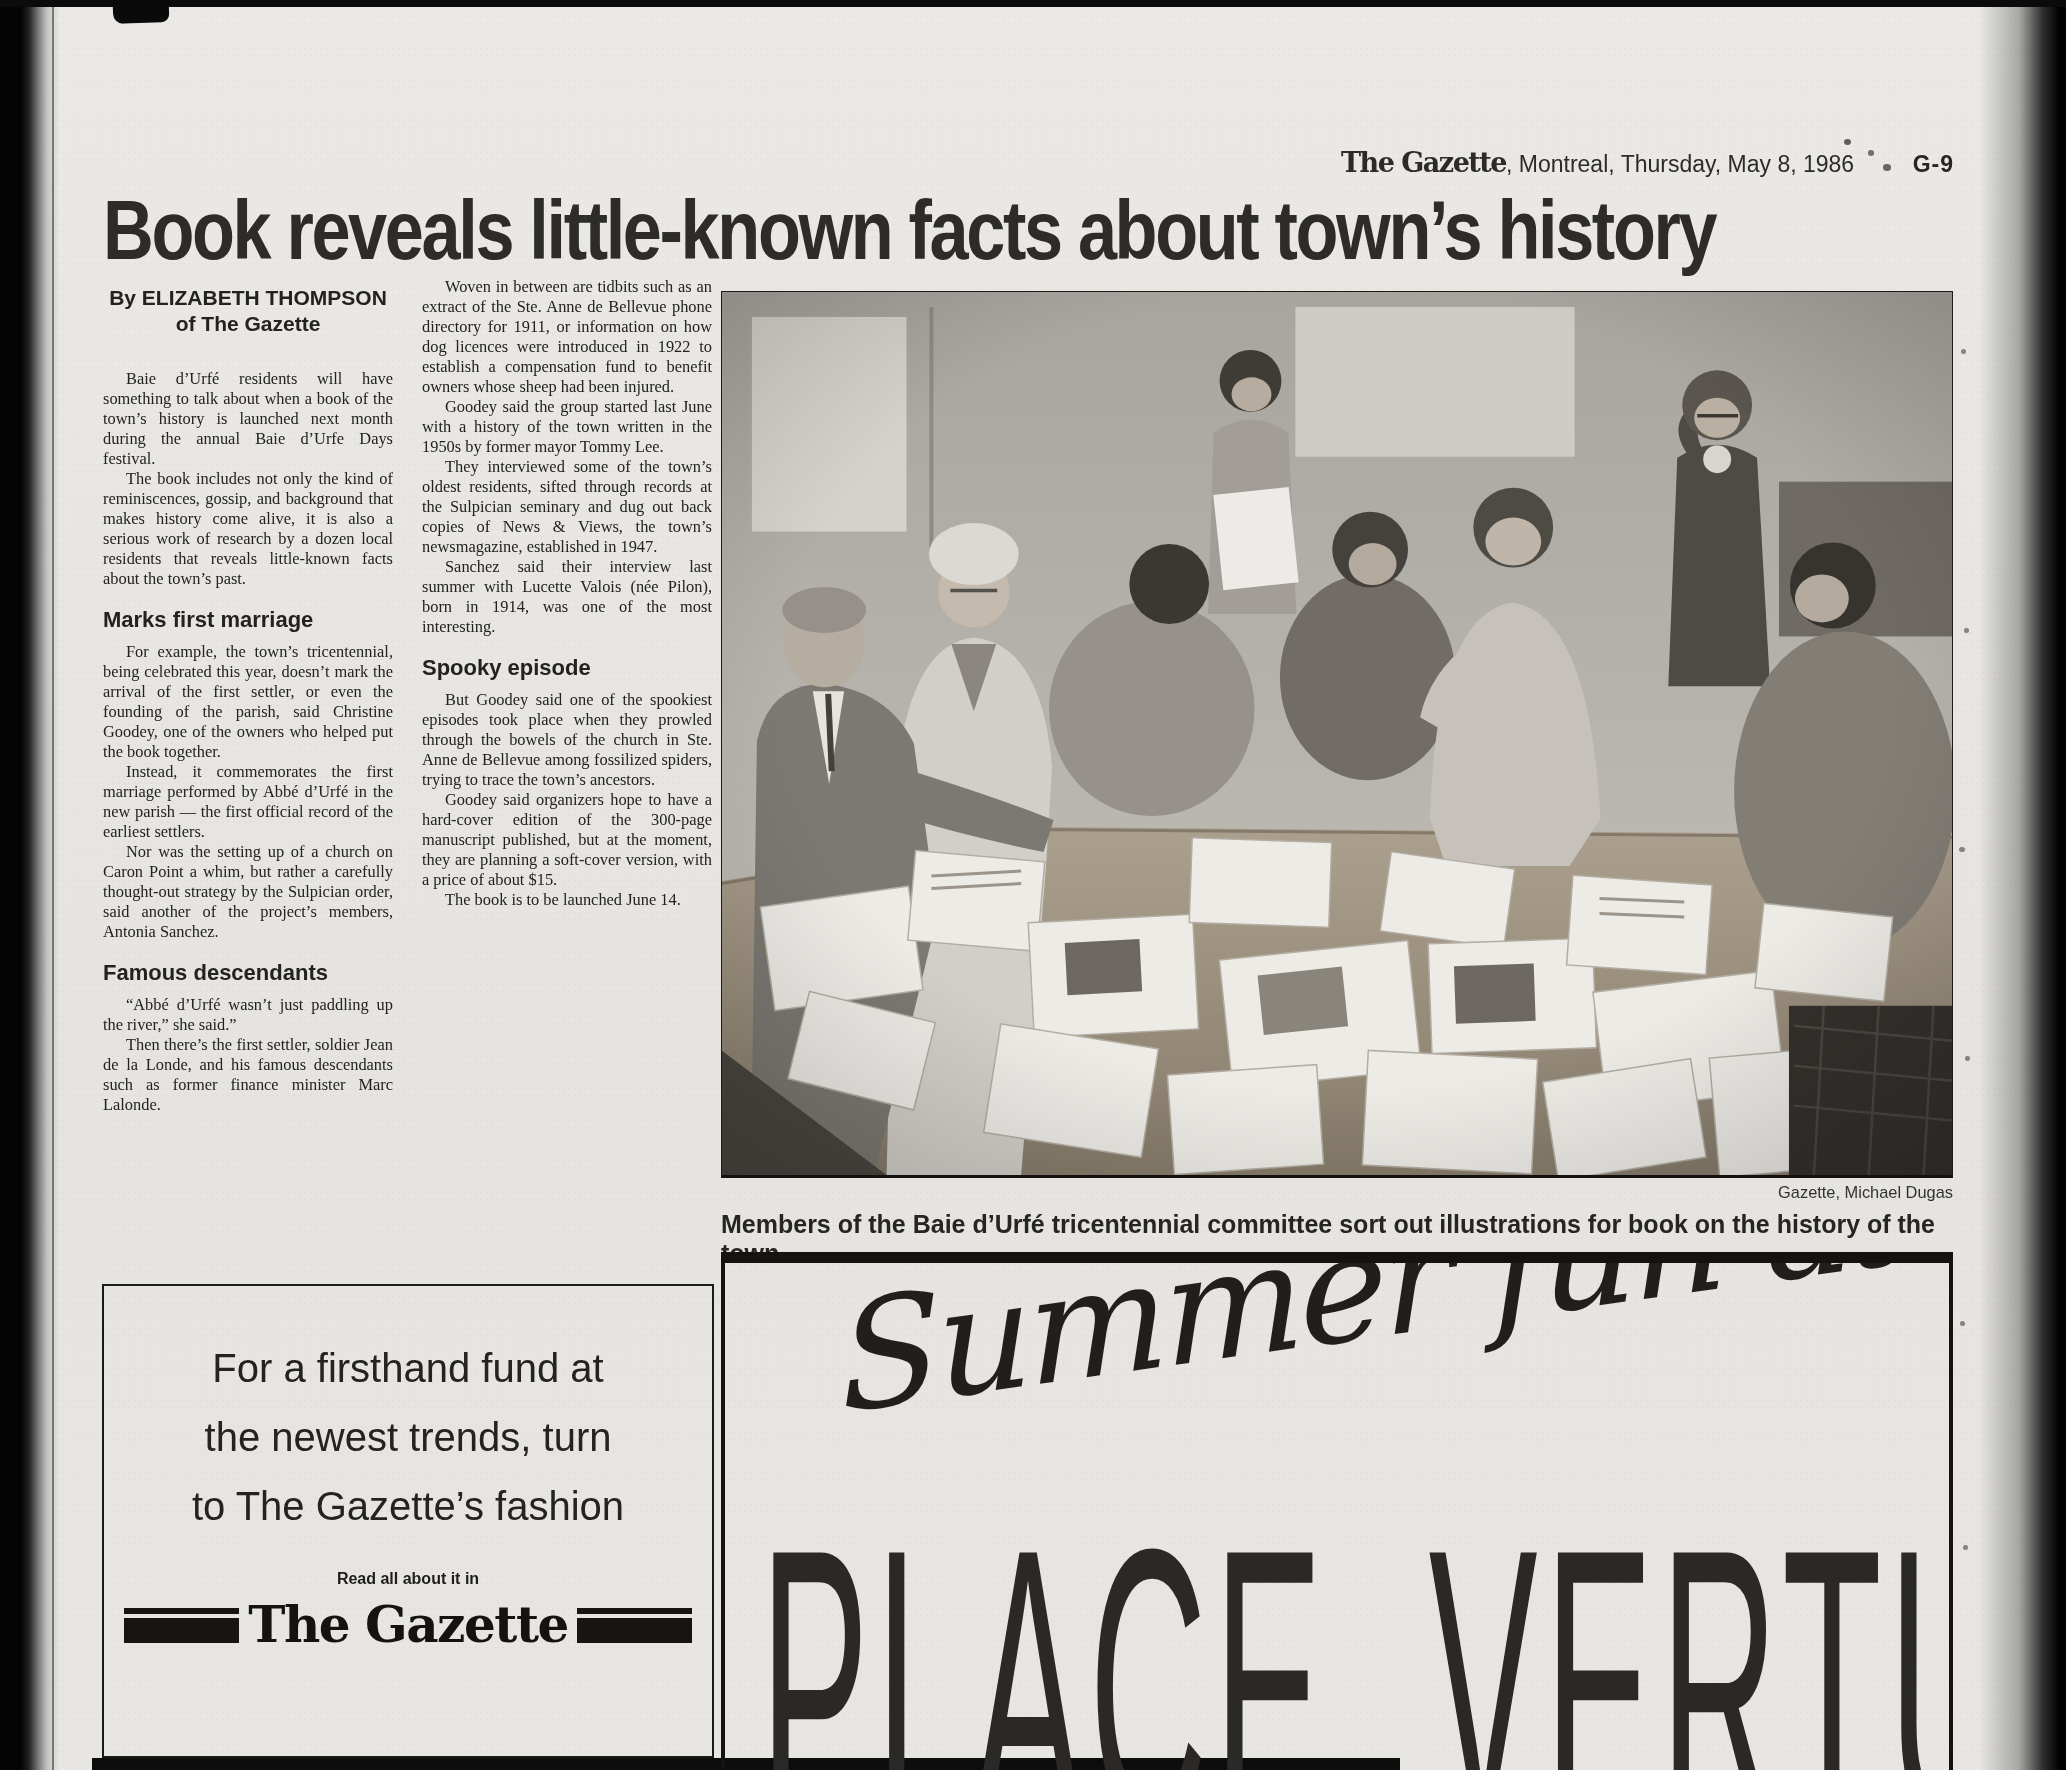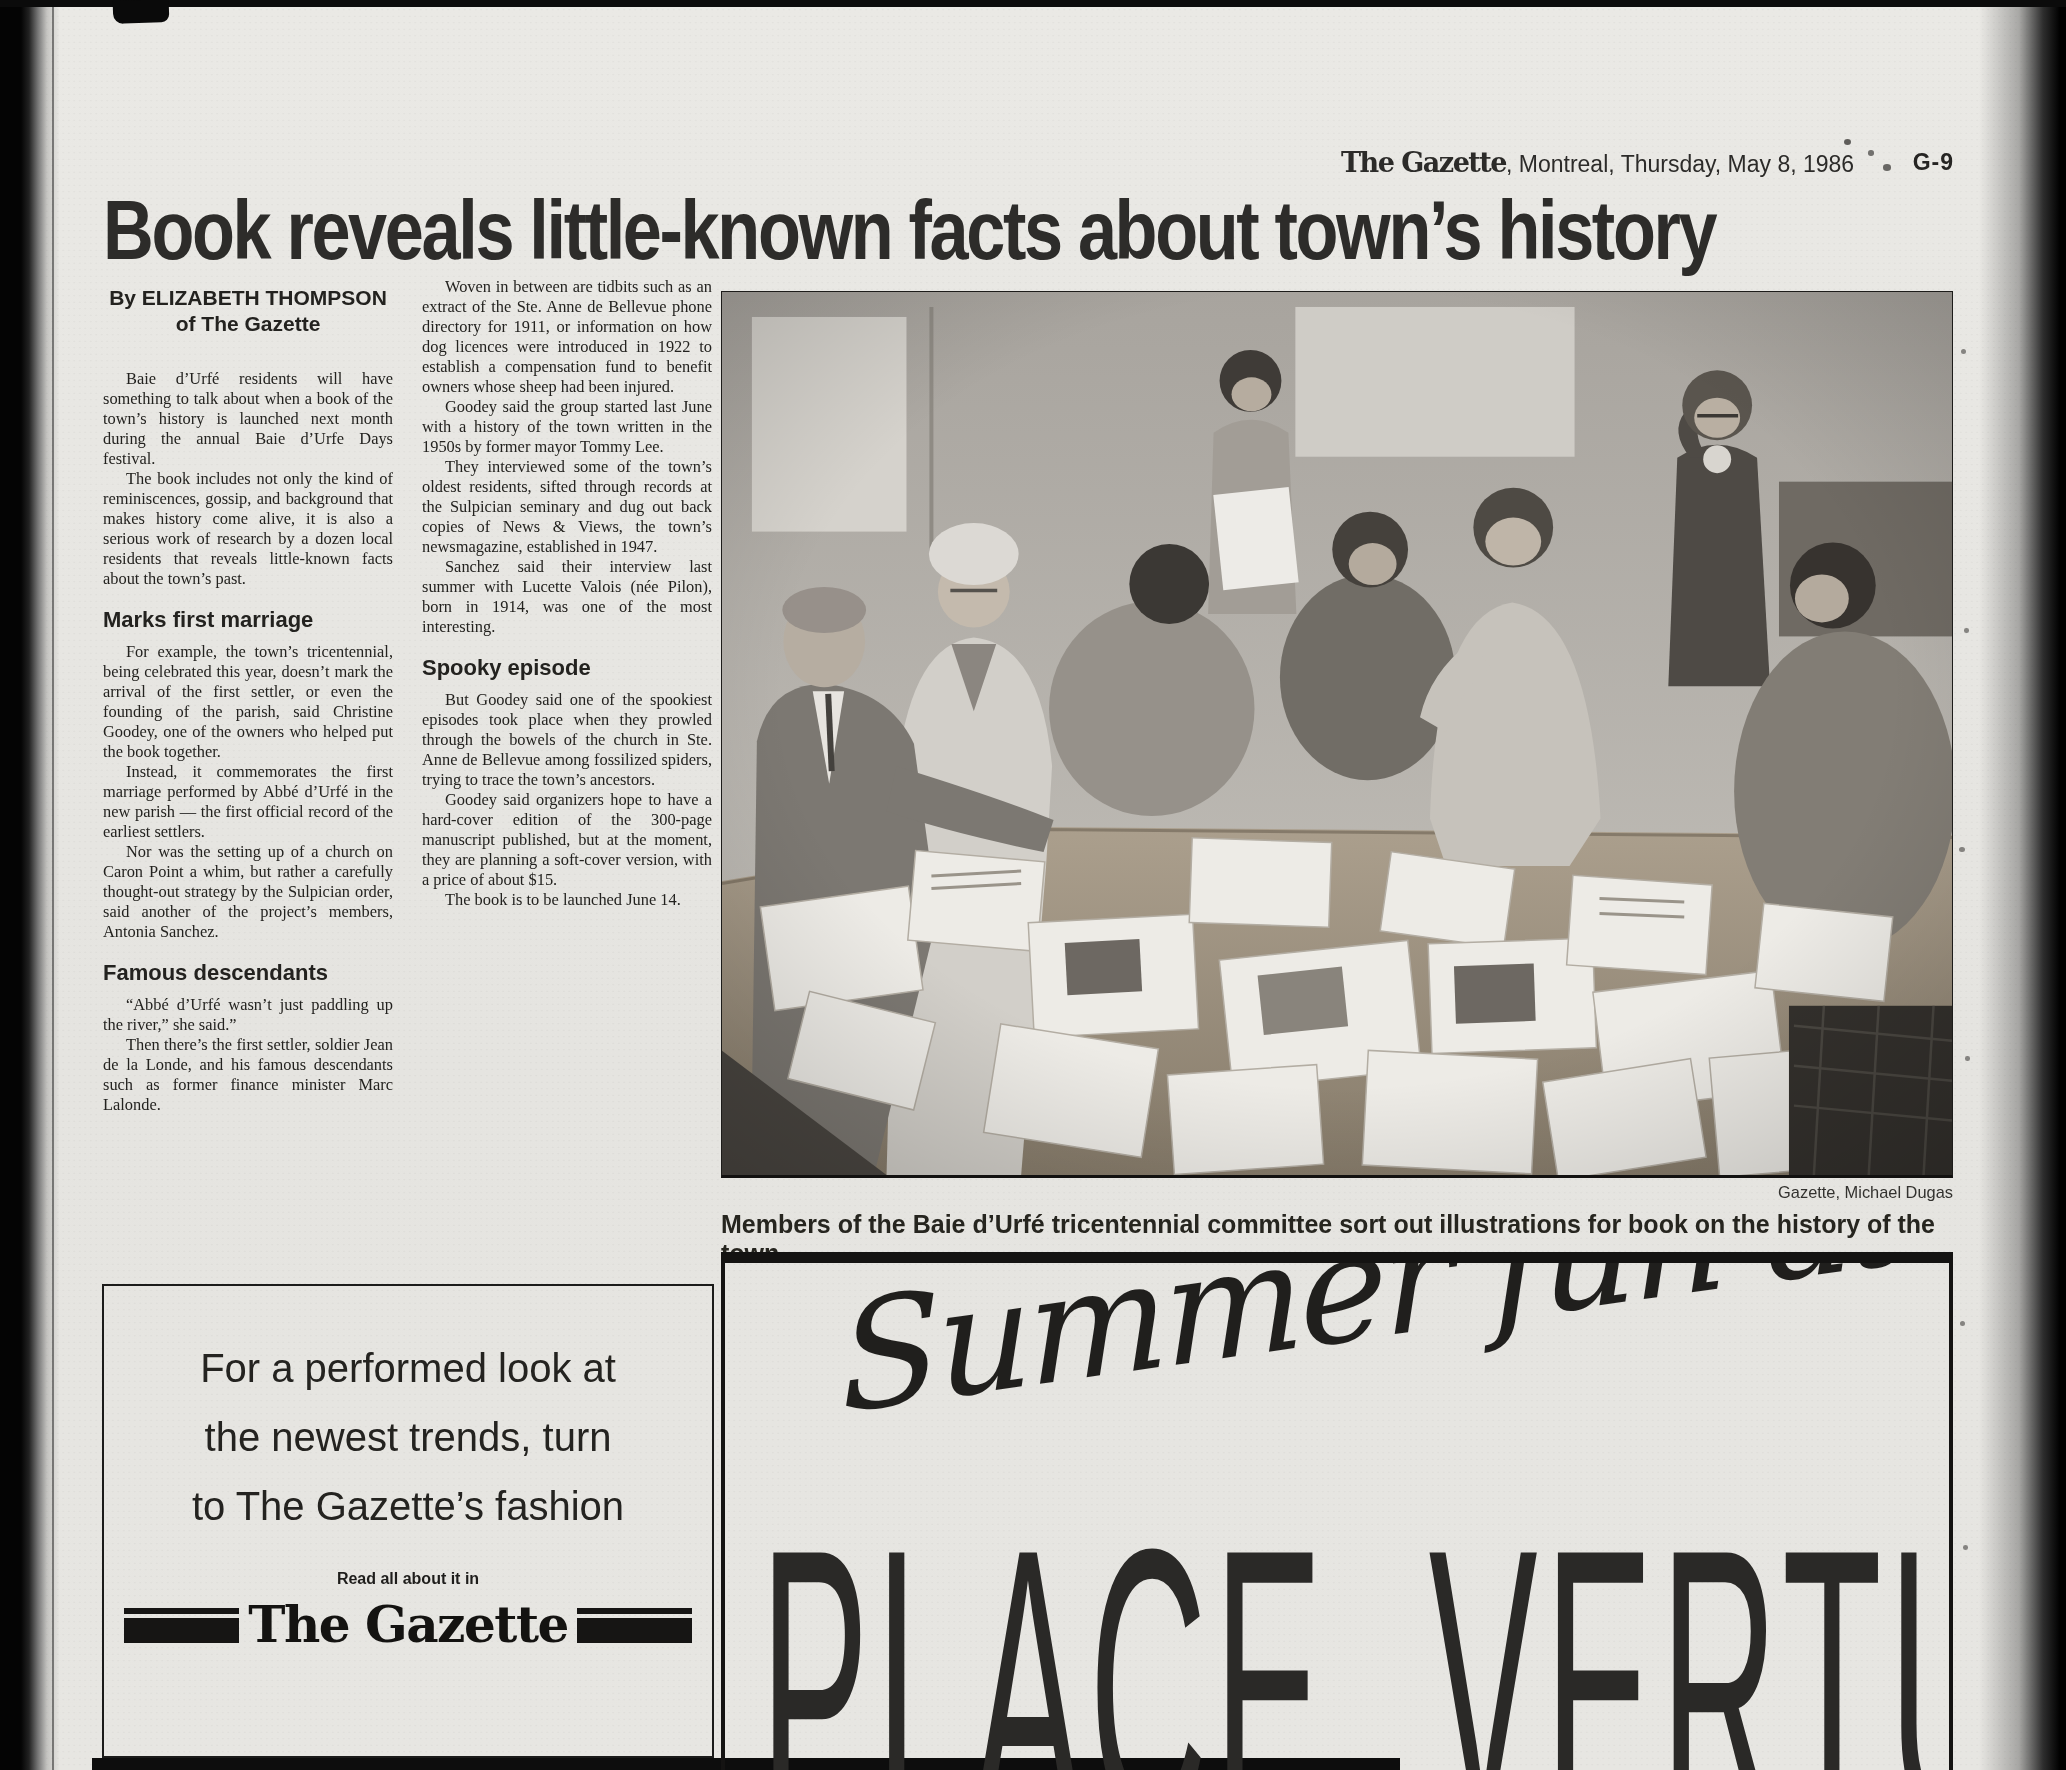--- a/index.html
+++ b/index.html
@@ -15,21 +15,21 @@
   .scan-top{position:absolute;left:0;top:0;width:100%;height:7px;background:#0b0b0b;}
   .scan-left{position:absolute;left:0;top:0;width:60px;height:100%;
     background:linear-gradient(to right,#040404 0 21px,#222 29px,#777 38px,rgba(90,90,90,.25) 47px,rgba(0,0,0,0) 60px);}
   .edge-line{position:absolute;left:52px;top:0;width:2px;height:100%;background:rgba(25,25,25,.5);}
   .scan-right{position:absolute;right:0;top:0;width:87px;height:100%;
     background:linear-gradient(to left,#000 0 6px,#2e2e2e 23px,rgba(70,70,70,.4) 47px,rgba(0,0,0,0) 87px);}
   .scan-bottom{position:absolute;left:92px;bottom:0;width:1308px;height:12px;background:#0d0d0d;}
   .blob-tl{position:absolute;left:113px;top:0;width:56px;height:23px;background:#0a0a0a;border-radius:0 0 8px 10px;transform:rotate(-2deg);}
   .speck{position:absolute;background:#23221f;border-radius:50%;}
   
-  .masthead{position:absolute;left:1341px;top:147px;width:613px;display:flex;justify-content:space-between;align-items:center;}
+  .masthead{position:absolute;left:1341px;top:147px;width:613px;display:flex;justify-content:space-between;align-items:flex-end;}
   .mast-left{font-family:"Liberation Sans",sans-serif;font-size:23px;color:#2c2b29;white-space:nowrap;}
   .blackletter{font-family:"DejaVu Serif",serif;font-weight:bold;letter-spacing:-1.5px;}
   .mast-paper{font-size:27px;}
   .mast-page{font-family:"Liberation Sans",sans-serif;font-weight:bold;font-size:23px;letter-spacing:1px;}
   
   .headline{position:absolute;left:103px;top:183px;margin:0;width:1944px;
     font-family:"Liberation Sans",sans-serif;font-weight:bold;font-size:74px;
     letter-spacing:-2.5px;color:#2d2c2a;white-space:nowrap;
     transform:scale(.95,1.12);transform-origin:left top;}
   
@@ -227,21 +227,21 @@
           <line x1="2430" y1="1430" x2="2410" y2="1769"></line>
       </g>
       <rect width="2467" height="1769" fill="url(#vig)"></rect>
     </svg>
   </div>
   <div class="photo-credit">Gazette, Michael Dugas</div>
   <div class="photo-caption">Members of the Baie d’Urfé tricentennial committee sort out illustrations for book on the history of the town.</div>
 
   <div class="ad-left">
     <div class="big-lines">
-      <div>For a performed look at</div>
+      <div>For a firsthand fund at</div>
       <div>the newest trends, turn</div>
       <div>to The Gazette’s fashion</div>
     </div>
     <div class="read-line">Read all about it in</div>
     <div class="logo-row">
       <div class="logo-bar"></div>
       <div class="logo-text blackletter">The Gazette</div>
       <div class="logo-bar"></div>
     </div>
   </div>

